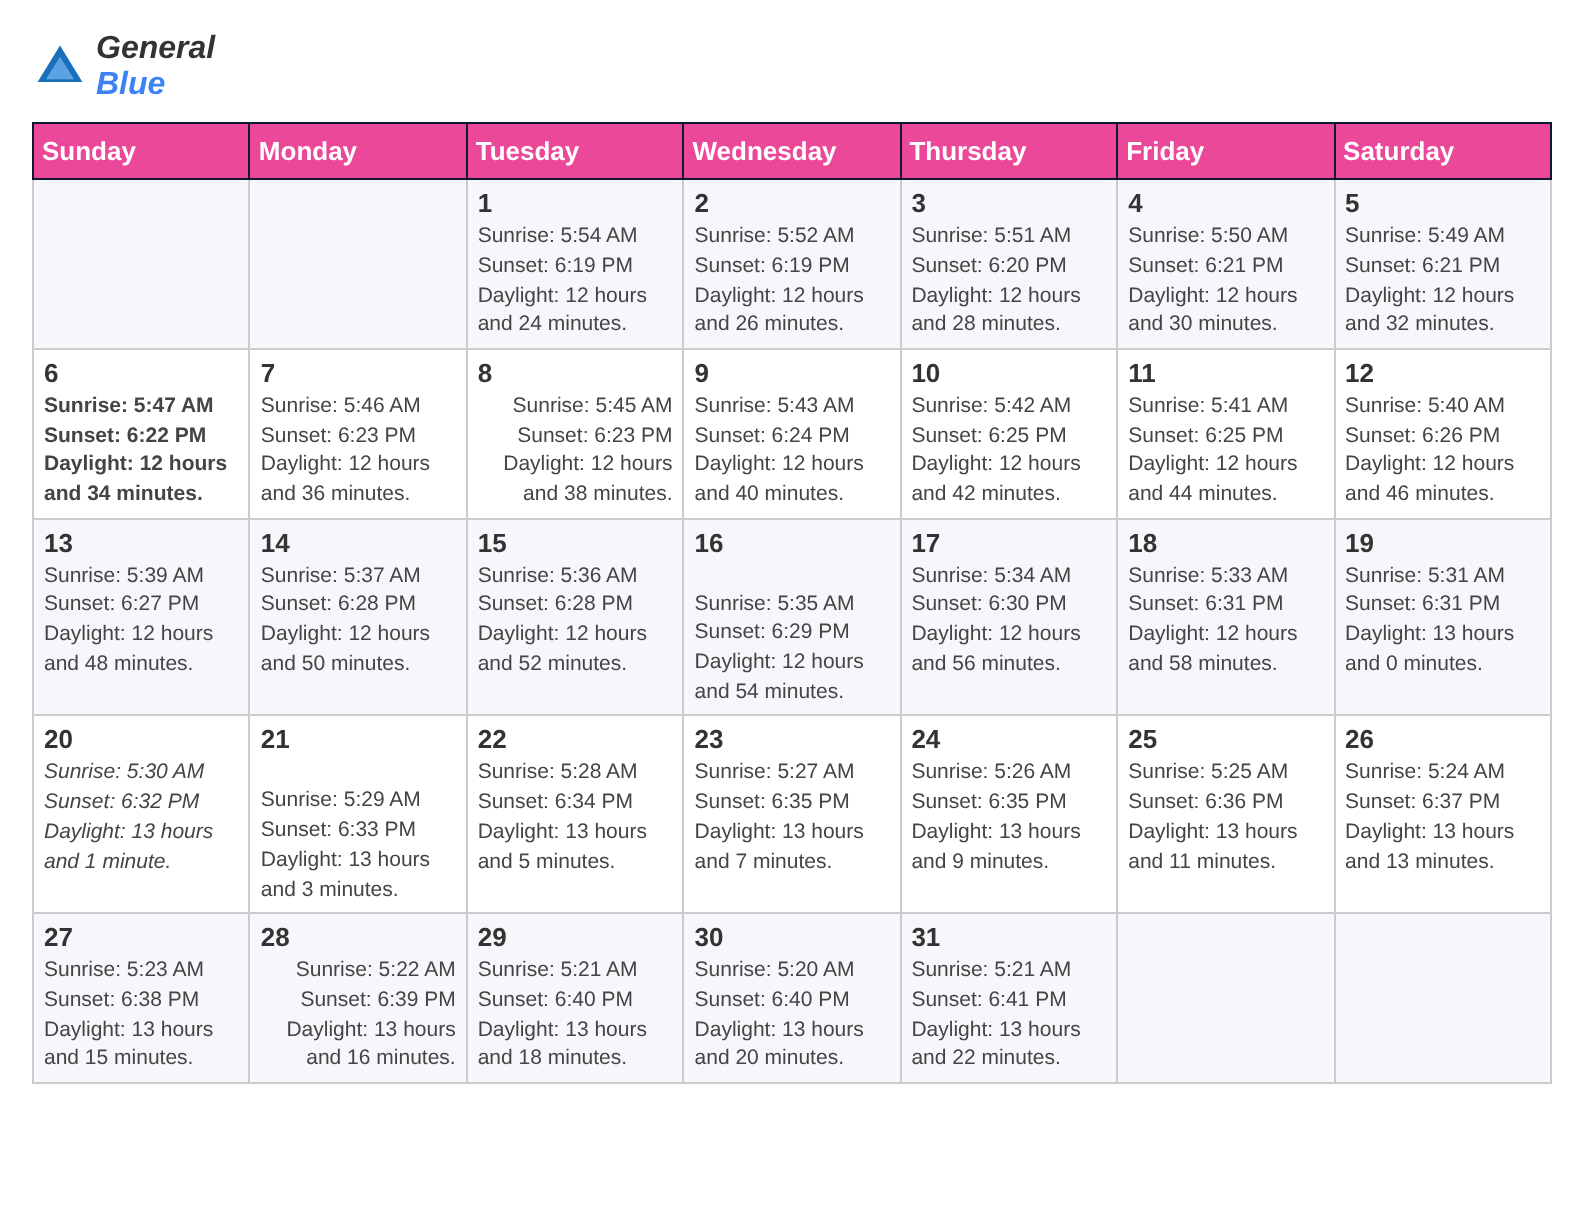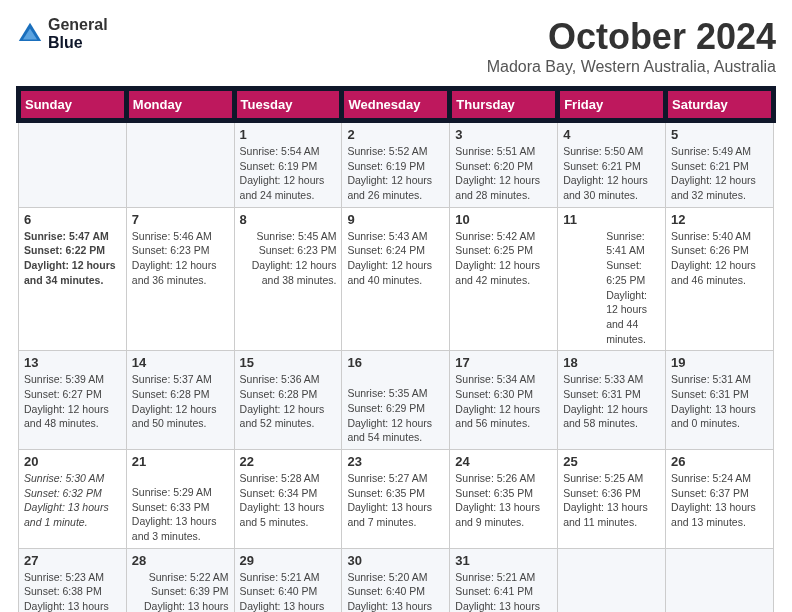--- a/index.html
+++ b/index.html
@@ -6,42 +6,43 @@
     body {
       font-family: Arial, sans-serif;
       background: #fff;
       width: 792px;
       min-height: 612px;
       padding: 16px;
     }
     .header {
       display: flex;
       justify-content: space-between;
-      align-items: flex-start;
+      align-items: center;
       margin-bottom: 10px;
+      font-style: italic;
     }
     .logo {
       display: flex;
       align-items: center;
       gap: 4px;
     }
     .logo-text {
       display: flex;
       flex-direction: column;
       line-height: 1.1;
     }
     .logo-general {
       font-size: 16px;
       font-weight: bold;
       color: #333;
     }
     .logo-blue {
       font-size: 16px;
       font-weight: bold;
-      color: #0f172a;
+      color: #3b82f6;
     }
     .logo-icon {
       width: 28px;
       height: 28px;
     }
     .title-block {
       text-align: right;
     }
     .month-title {
       font-size: 36px;
@@ -51,27 +52,27 @@
     .location-title {
       font-size: 16px;
       color: #555;
     }
     .calendar {
       width: 100%;
       border-collapse: collapse;
       font-size: 11px;
     }
     .calendar thead tr th {
-      background-color: #be185d;
+      background-color: #ec4899;
       color: #fff;
       padding: 6px 4px;
       text-align: left;
       font-size: 13px;
       font-weight: bold;
-      border: 5px solid #0f172a;
+      border: 1px solid #0f172a;
     }
     .calendar tbody tr td {
       border: 1px solid #ccc;
       vertical-align: top;
       padding: 4px 5px;
       width: 108px;
       min-height: 80px;
       background: #fff;
     }
     .calendar tbody tr:nth-child(odd) td {
@@ -102,24 +103,20 @@
   <div class="logo">
     <svg class="logo-icon" viewBox="0 0 40 40" xmlns="http://www.w3.org/2000/svg">
       <polygon points="20,4 36,30 4,30" fill="#1a6fbd"></polygon>
       <polygon points="20,12 30,28 10,28" fill="#5ba3e0"></polygon>
     </svg>
     <div class="logo-text">
       <span class="logo-general">General</span>
       <span class="logo-blue">Blue</span>
     </div>
   </div>
-  <div class="title-block">
-    <div class="month-title">October 2024</div>
-    <div class="location-title">Madora Bay, Western Australia, Australia</div>
-  </div>
 </div>
 
 <table class="calendar">
   <thead>
     <tr>
     <th>Sunday</th>
         <th>Monday</th>
         <th>Tuesday</th>
         <th>Wednesday</th>
         <th>Thursday</th>
@@ -198,21 +195,21 @@
         </td>
         <td>
           <div class="day-number">10</div>
           <div class="day-info" style="white-space: pre-line;">Sunrise: 5:42 AM
 Sunset: 6:25 PM
 Daylight: 12 hours
 and 42 minutes.</div>
         </td>
         <td>
           <div class="day-number">11</div>
-          <div class="day-info" style="white-space: pre-line; margin-left: 43px;">Sunrise: 5:41 AM
+          <div class="day-info" style="white-space: pre-line;">Sunrise: 5:41 AM
 Sunset: 6:25 PM
 Daylight: 12 hours
 and 44 minutes.</div>
         </td>
         <td>
           <div class="day-number">12</div>
           <div class="day-info" style="white-space: pre-line;">Sunrise: 5:40 AM
 Sunset: 6:26 PM
 Daylight: 12 hours
 and 46 minutes.</div>

